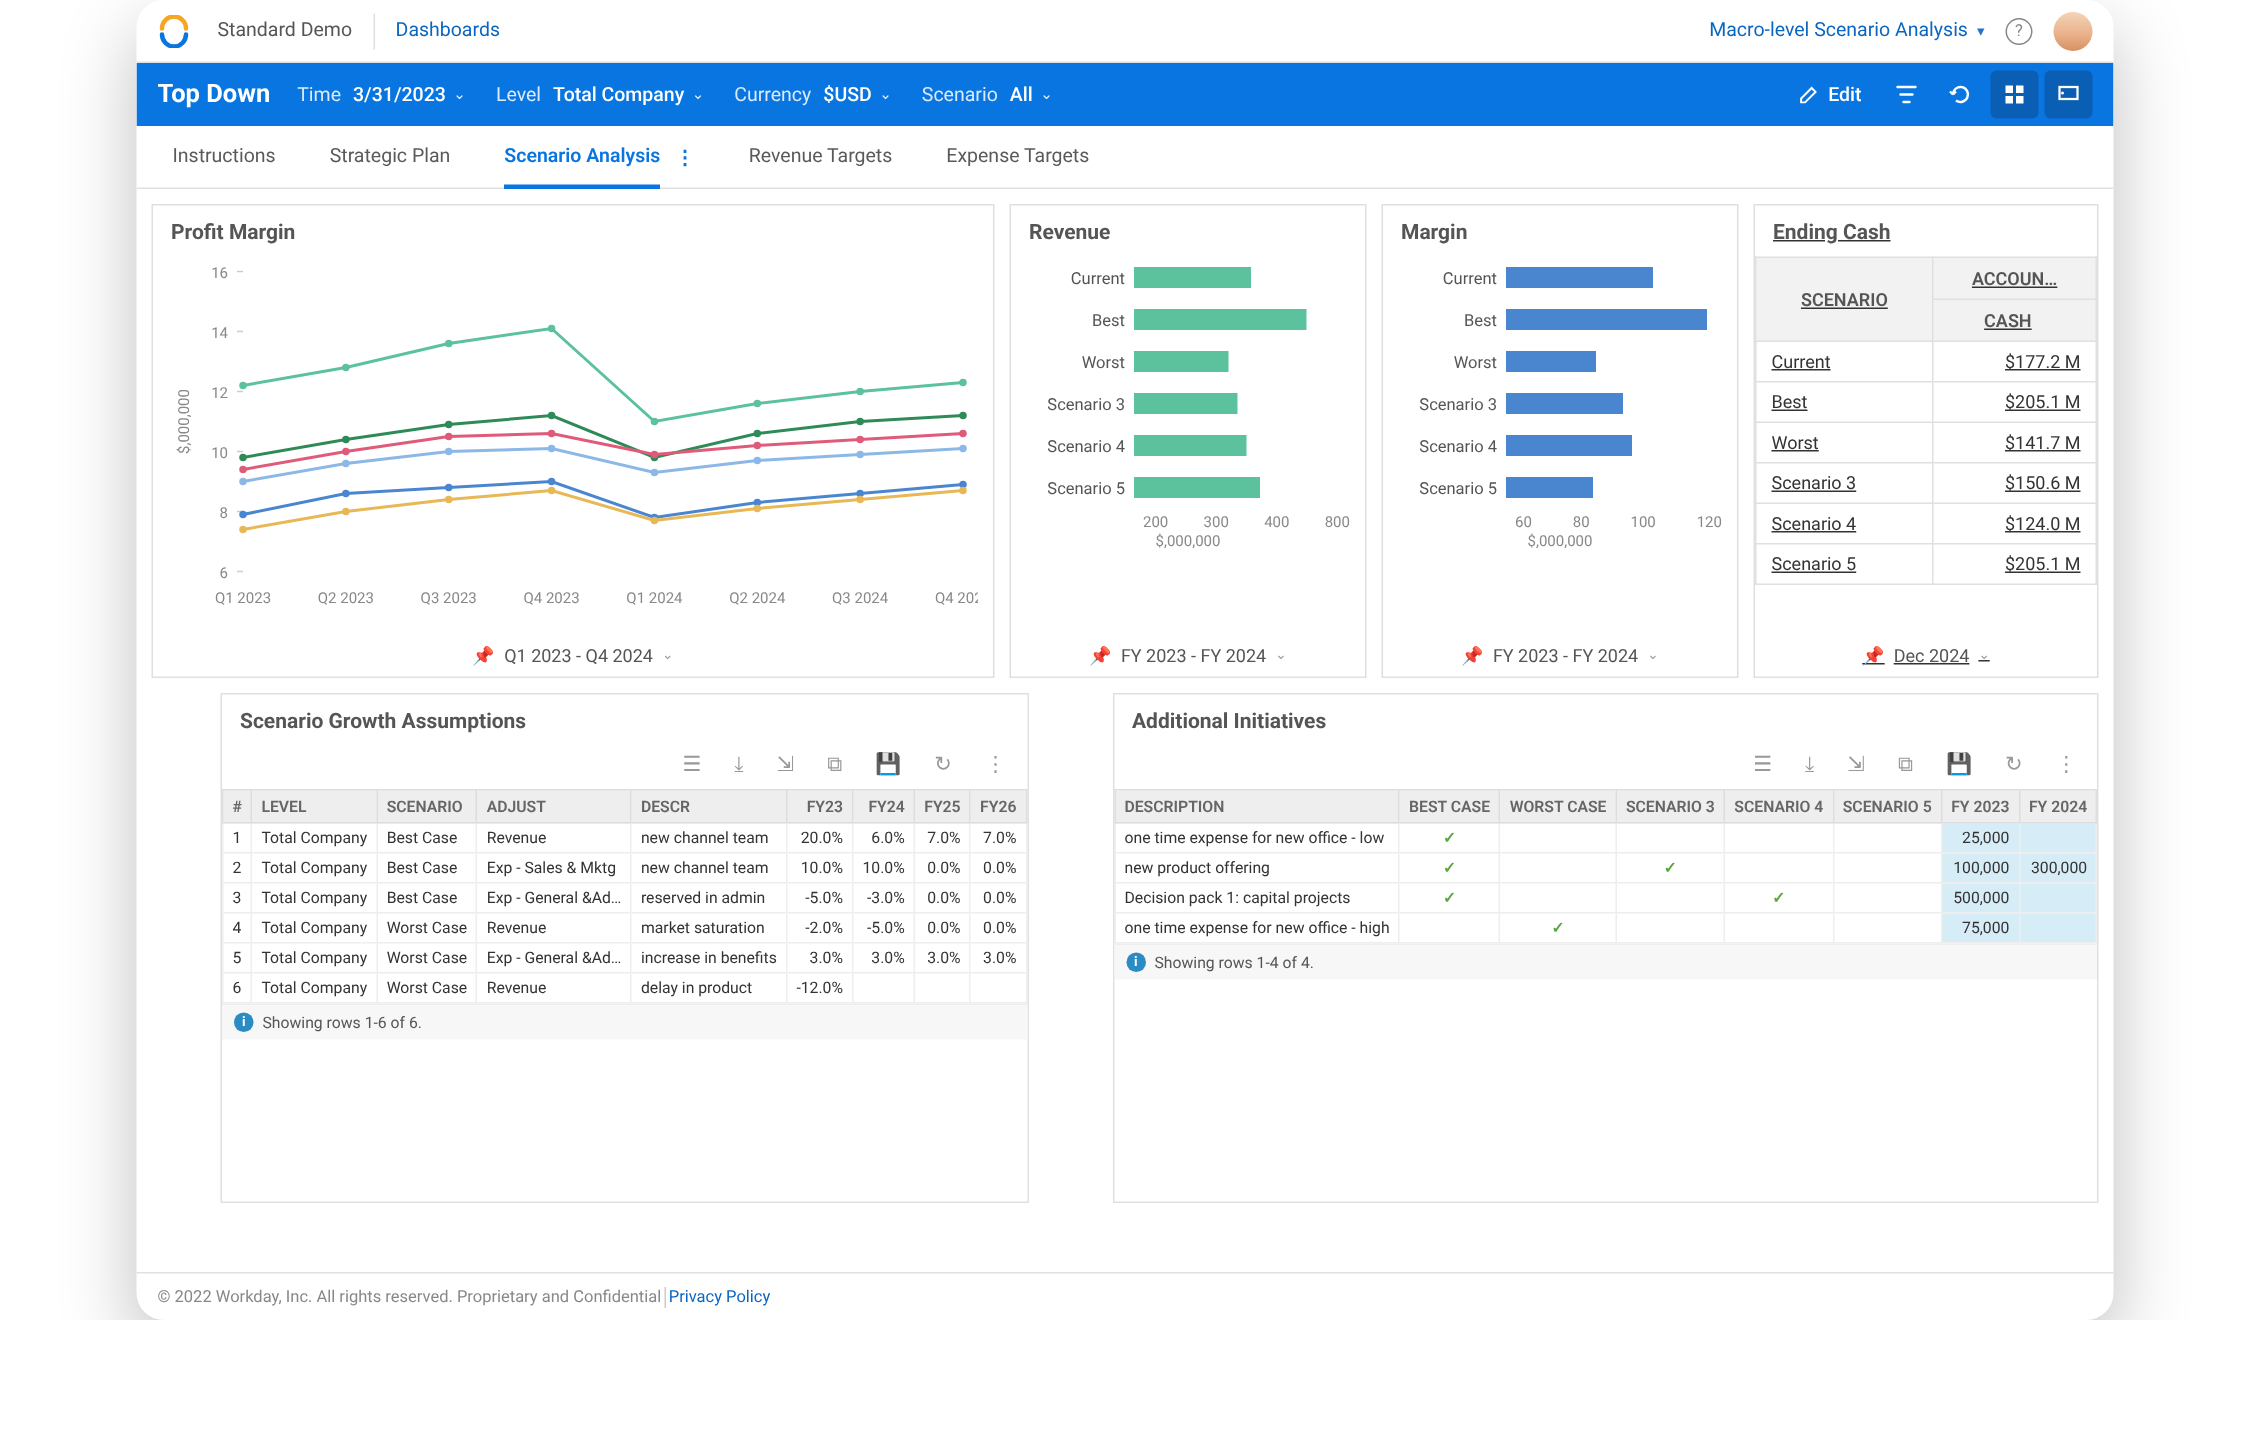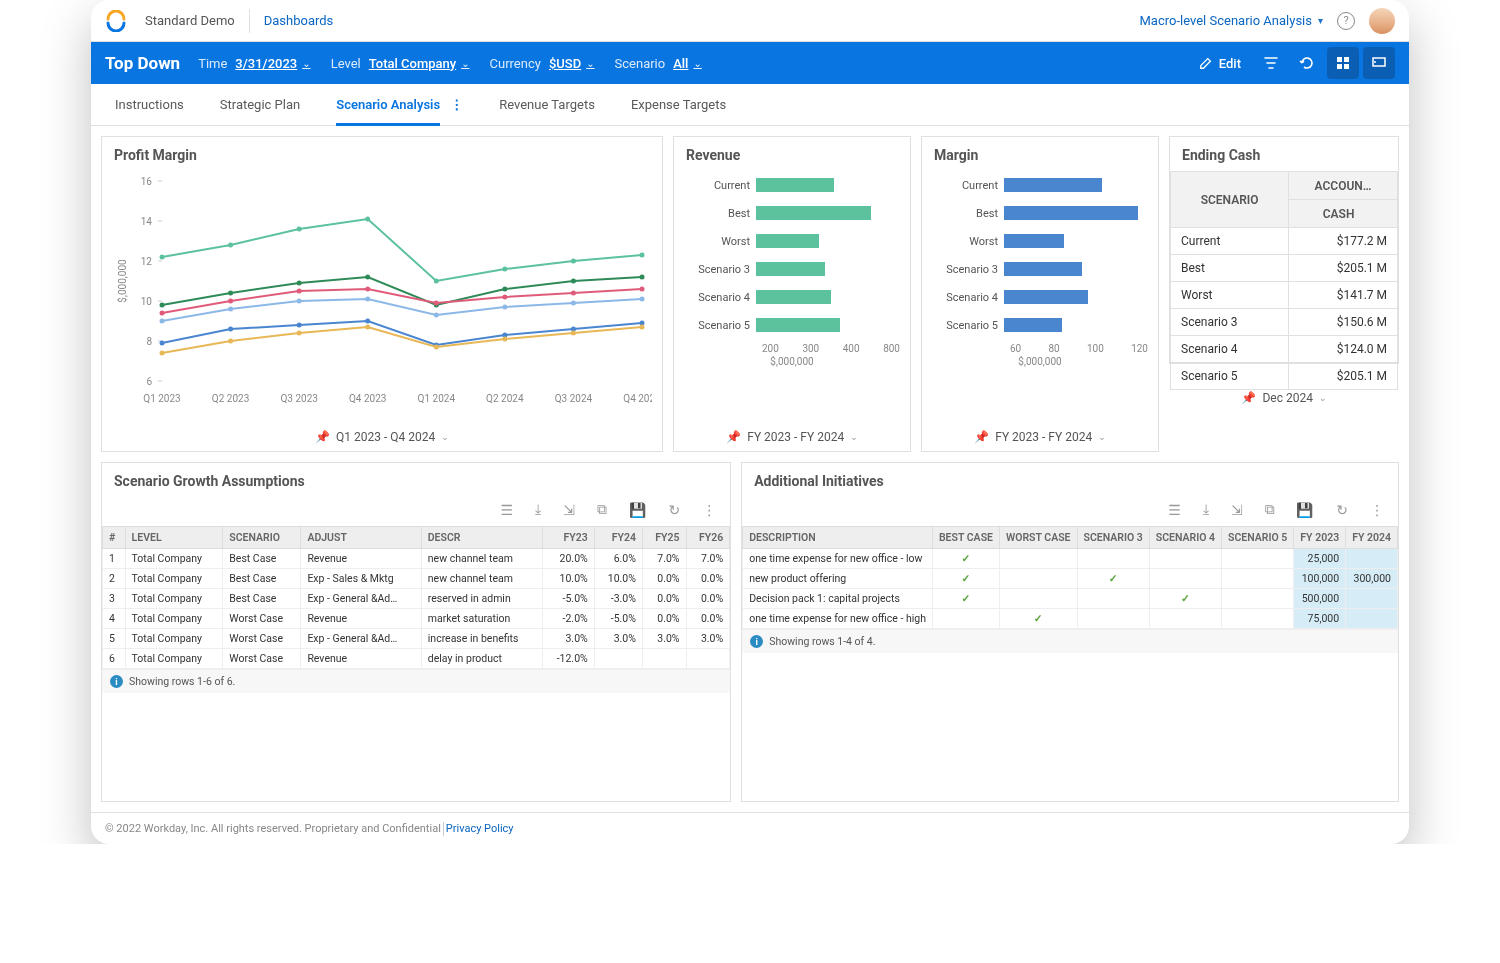--- a/index.html
+++ b/index.html
@@ -31,21 +31,21 @@
   .topbar-spacer{flex:1;}
   .topbar-right{display:flex;align-items:center;gap:14px;}
   .dropdown-link{color:var(--link);display:flex;align-items:center;gap:6px;cursor:pointer;}
   .help-icon{width:18px;height:18px;border:1.5px solid #888;border-radius:50%;display:flex;align-items:center;justify-content:center;color:#888;font-size:11px;cursor:pointer;}
   .avatar{width:26px;height:26px;border-radius:50%;background:linear-gradient(180deg,#f4d4b8 0%,#e8b088 60%,#d89060 100%);cursor:pointer;}
   
   .bluebar{display:flex;align-items:center;height:42px;padding:0 14px;background:var(--wd-blue);color:#fff;font-size:13px;}
   .bluebar .title{font-size:17px;font-weight:700;margin-right:18px;}
   .filter{display:flex;align-items:center;gap:8px;margin-right:20px;}
   .filter-label{opacity:0.85;}
-  .filter-value{font-weight:500;display:flex;align-items:center;gap:5px;cursor:pointer;text-decoration:underline;}
+  .filter-value{font-weight:500;display:flex;align-items:center;gap:5px;cursor:pointer;}
   .chev{font-size:10px;opacity:0.9;}
   .bluebar-spacer{flex:1;}
   .bluebar-actions{display:flex;align-items:center;gap:4px;}
   .btn-edit{display:flex;align-items:center;gap:6px;color:#fff;padding:6px 10px;cursor:pointer;font-weight:500;}
   .icon-btn{width:32px;height:32px;display:flex;align-items:center;justify-content:center;color:#fff;cursor:pointer;border-radius:4px;}
   .icon-btn.dark{background:#0a5fb5;}
   
   .tabs{display:flex;align-items:center;height:42px;padding:0 24px;border-bottom:1px solid var(--border);gap:36px;font-size:13px;}
   .tab{color:var(--text-mid);cursor:pointer;height:100%;display:flex;align-items:center;position:relative;}
   .tab.active{color:var(--wd-blue);font-weight:600;}
@@ -66,41 +66,41 @@
   .tick-label{font-size:10px;fill:#888;}
   
   .c-bar{flex:0 0 238px;height:316px;}
   .hbar-row{display:flex;align-items:center;height:28px;}
   .hbar-label{width:72px;text-align:right;font-size:11px;color:#555;padding-right:6px;}
   .hbar-track{flex:1;position:relative;height:14px;}
   .hbar-fill{height:14px;position:absolute;left:0;top:0;}
   .hbar-axis{display:flex;padding-left:78px;font-size:10px;color:#888;justify-content:space-between;margin-top:4px;}
   .hbar-caption{text-align:center;font-size:10px;color:#888;margin-top:2px;}
   
-  .c-cash{flex:1;height:228px;}
+  .c-cash{flex:1;height:316px;text-decoration:underline;}
   .cash-table{width:100%;border-collapse:collapse;font-size:12px;}
   .cash-table th{background:#f2f2f2;color:#555;font-weight:600;height:28px;border:1px solid var(--border);}
   .cash-table td{border:1px solid var(--border);height:27px;padding:0 10px;}
   .cash-table td.num{text-align:right;}
   
   .lower-row{display:flex;gap:10px;padding:10px;}
-  .c-wide{flex:1;height:340px;}
+  .c-wide{flex:1;height:340px;margin-left:46px;}
   .panel-title{font-size:14px;font-weight:700;color:#555;padding:10px 12px 8px;}
   .toolbar{display:flex;align-items:center;justify-content:flex-end;gap:22px;padding:4px 14px 8px;color:#999;}
   .toolbar .ticon{cursor:pointer;font-size:14px;}
   .grid{width:100%;border-collapse:collapse;font-size:10.5px;}
   .grid th{background:#eee;color:#666;font-weight:600;text-align:left;padding:4px 6px;border:1px solid #ddd;height:20px;white-space:nowrap;}
   .grid td{border:1px solid #eee;padding:3px 6px;height:18px;white-space:nowrap;}
   .grid td.num, .grid th.num{text-align:right;}
   .grid td.hl{background:#d6ecf7;}
   .check{color:#5aa63f;font-weight:700;}
   .showing{display:flex;align-items:center;gap:6px;padding:5px 8px;font-size:10.5px;color:#555;background:#f7f7f7;border-top:1px solid #eee;}
   .info-i{width:13px;height:13px;border-radius:50%;background:#2b8cc4;color:#fff;display:flex;align-items:center;justify-content:center;font-size:9px;font-weight:700;}
   
-  .footer{height:32px;display:flex;align-items:center;padding:0 14px;font-size:11px;color:#888;border-top:1px solid var(--border);gap:2px;}
+  .footer{height:32px;display:flex;align-items:center;padding:0 14px;font-size:11px;color:#888;border-top:1px solid var(--border);gap:2px;margin-top:36px;}
   .footer a{color:var(--link);text-decoration:none;}
   .vdiv{width:1px;height:14px;background:#ccc;}
 </style>
 </head>
 <body>
 
 <div class="app">
 
   <div class="topbar">
     <div class="logo">

